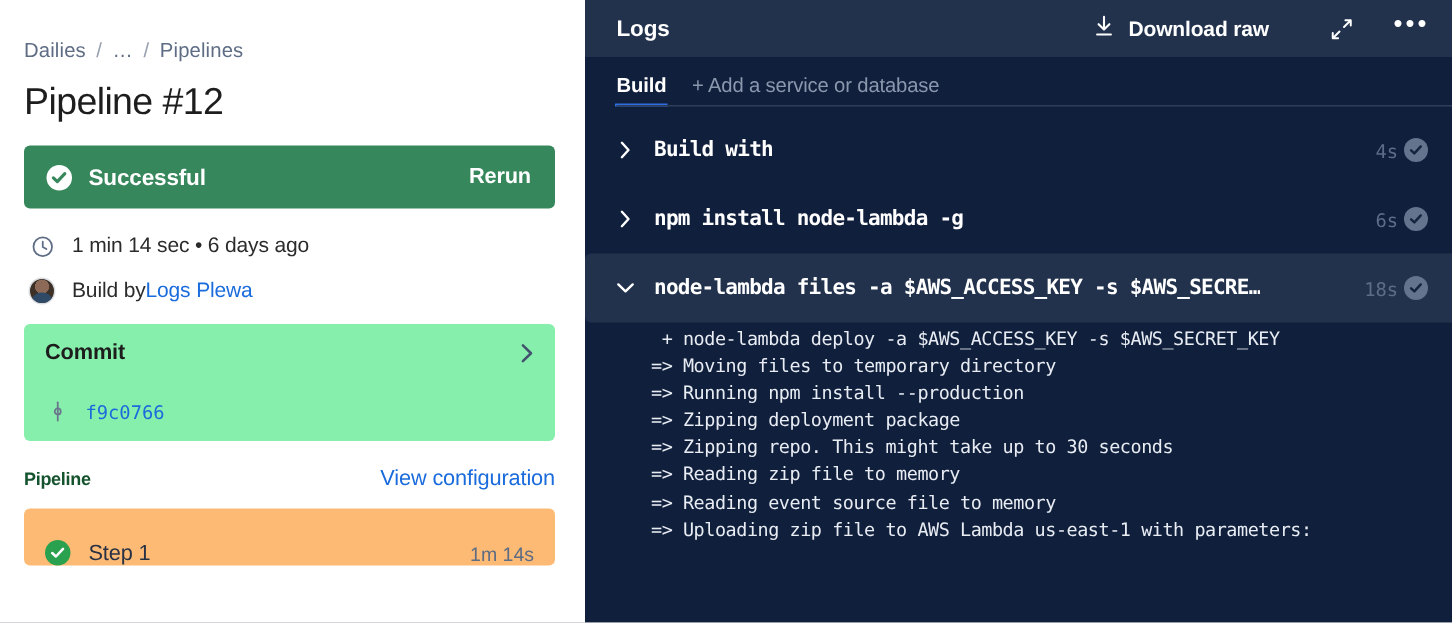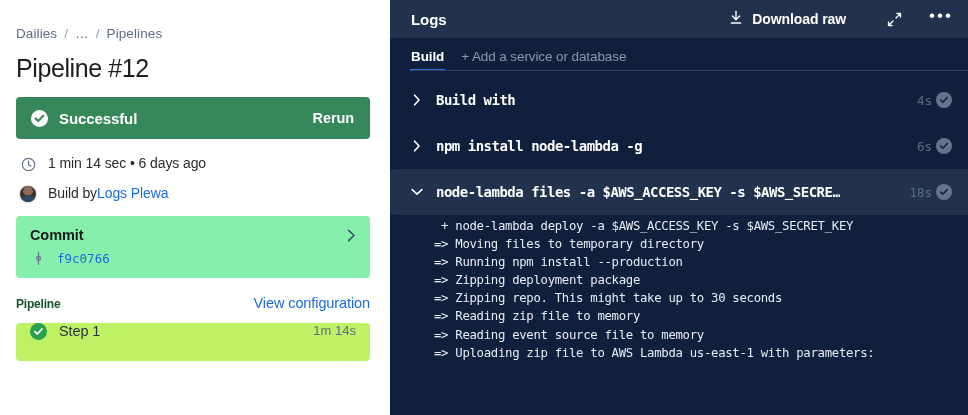--- a/index.html
+++ b/index.html
@@ -144,21 +144,21 @@
   .commit-chevron {
     margin-left: auto;
     color: #42526e;
     display: flex;
     align-items: center;
     cursor: pointer;
   }
   .commit-hash-row {
     display: flex;
     align-items: center;
-    margin-top: 8px;
+    margin-top: 24px;
     padding-left: 2px;
   }
   .branch-icon {
     width: 13px; height: 15px;
     flex: 0 0 13px;
     margin-right: 12px;
     display: flex;
     align-items: center;
     justify-content: center;
   }
@@ -185,24 +185,24 @@
     margin-left: auto;
     font-size: 14.5px;
     color: #1a6bdc;
     letter-spacing: -0.1px;
     cursor: pointer;
   }
 
   .step-row {
     margin-top: 12px;
     height: 38px;
-    background: #bef264;
+    background: #fdba74;
     border-radius: 4px;
     display: flex;
-    align-items: flex-start;
+    align-items: flex-end;
     padding: 0 14px 0 14px;
     cursor: pointer;
   }
   .step-check {
     width: 17px; height: 17px;
     flex: 0 0 17px;
     border-radius: 50%;
     background: #2aa14e;
     display: flex;
     align-items: center;

